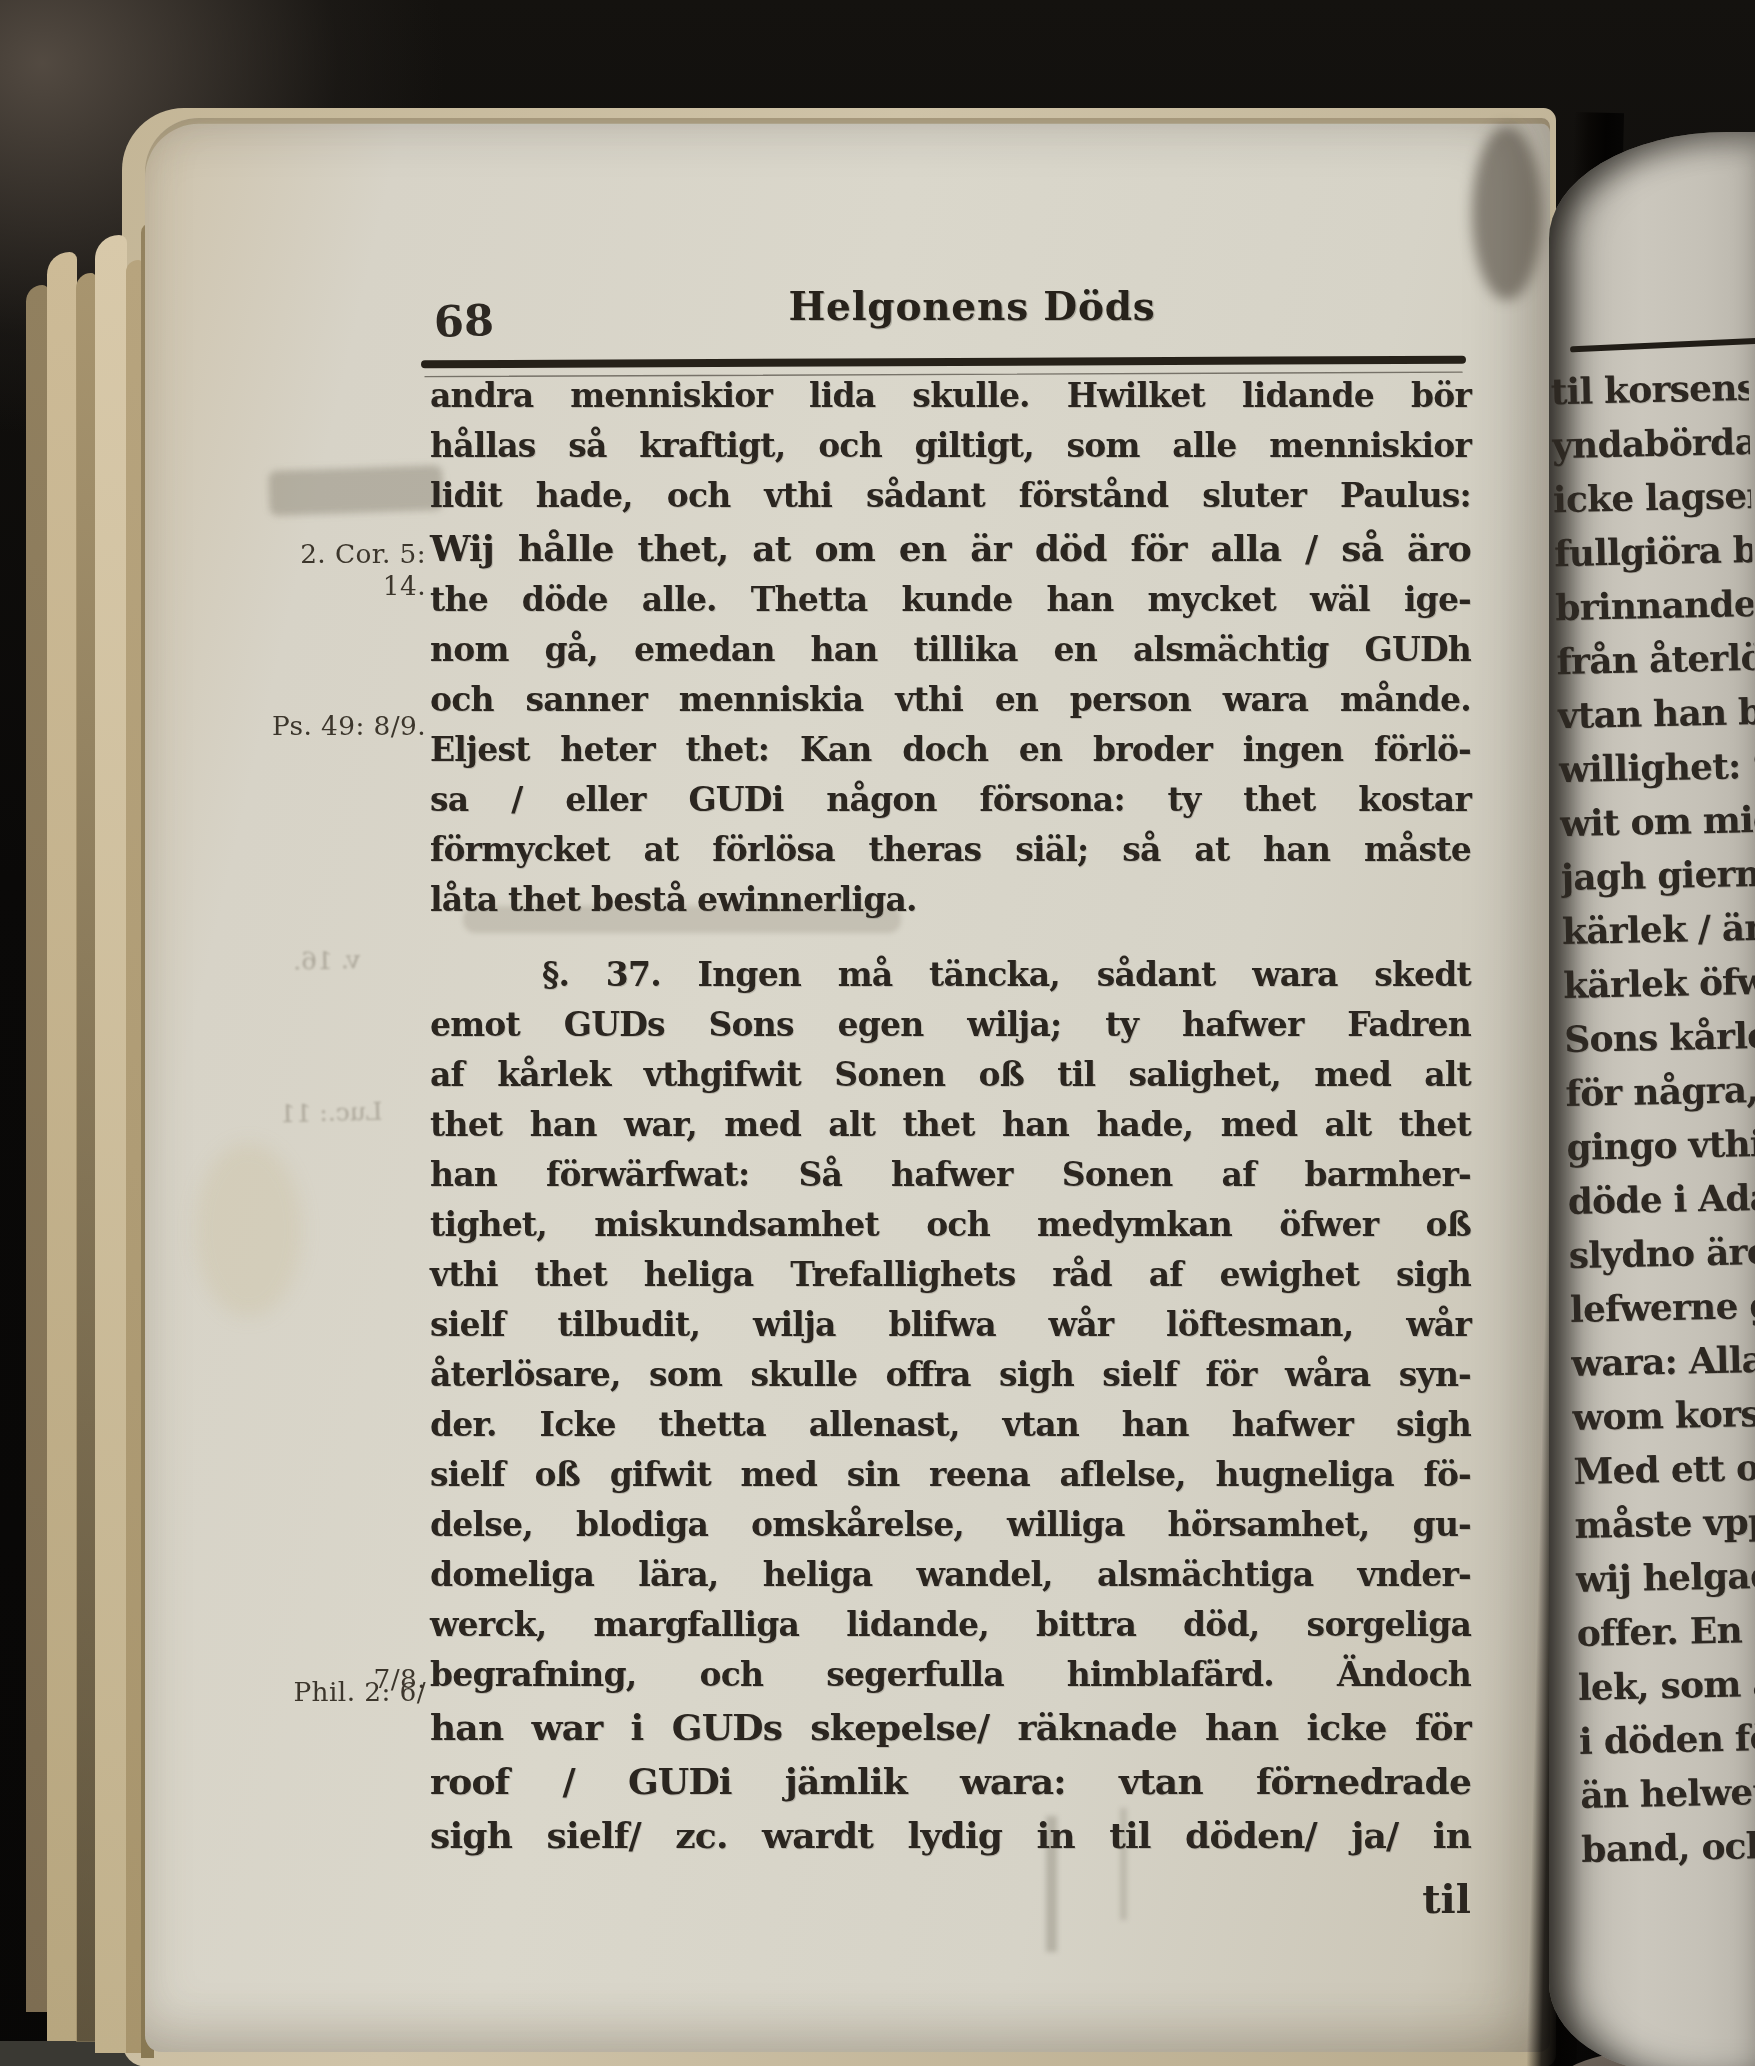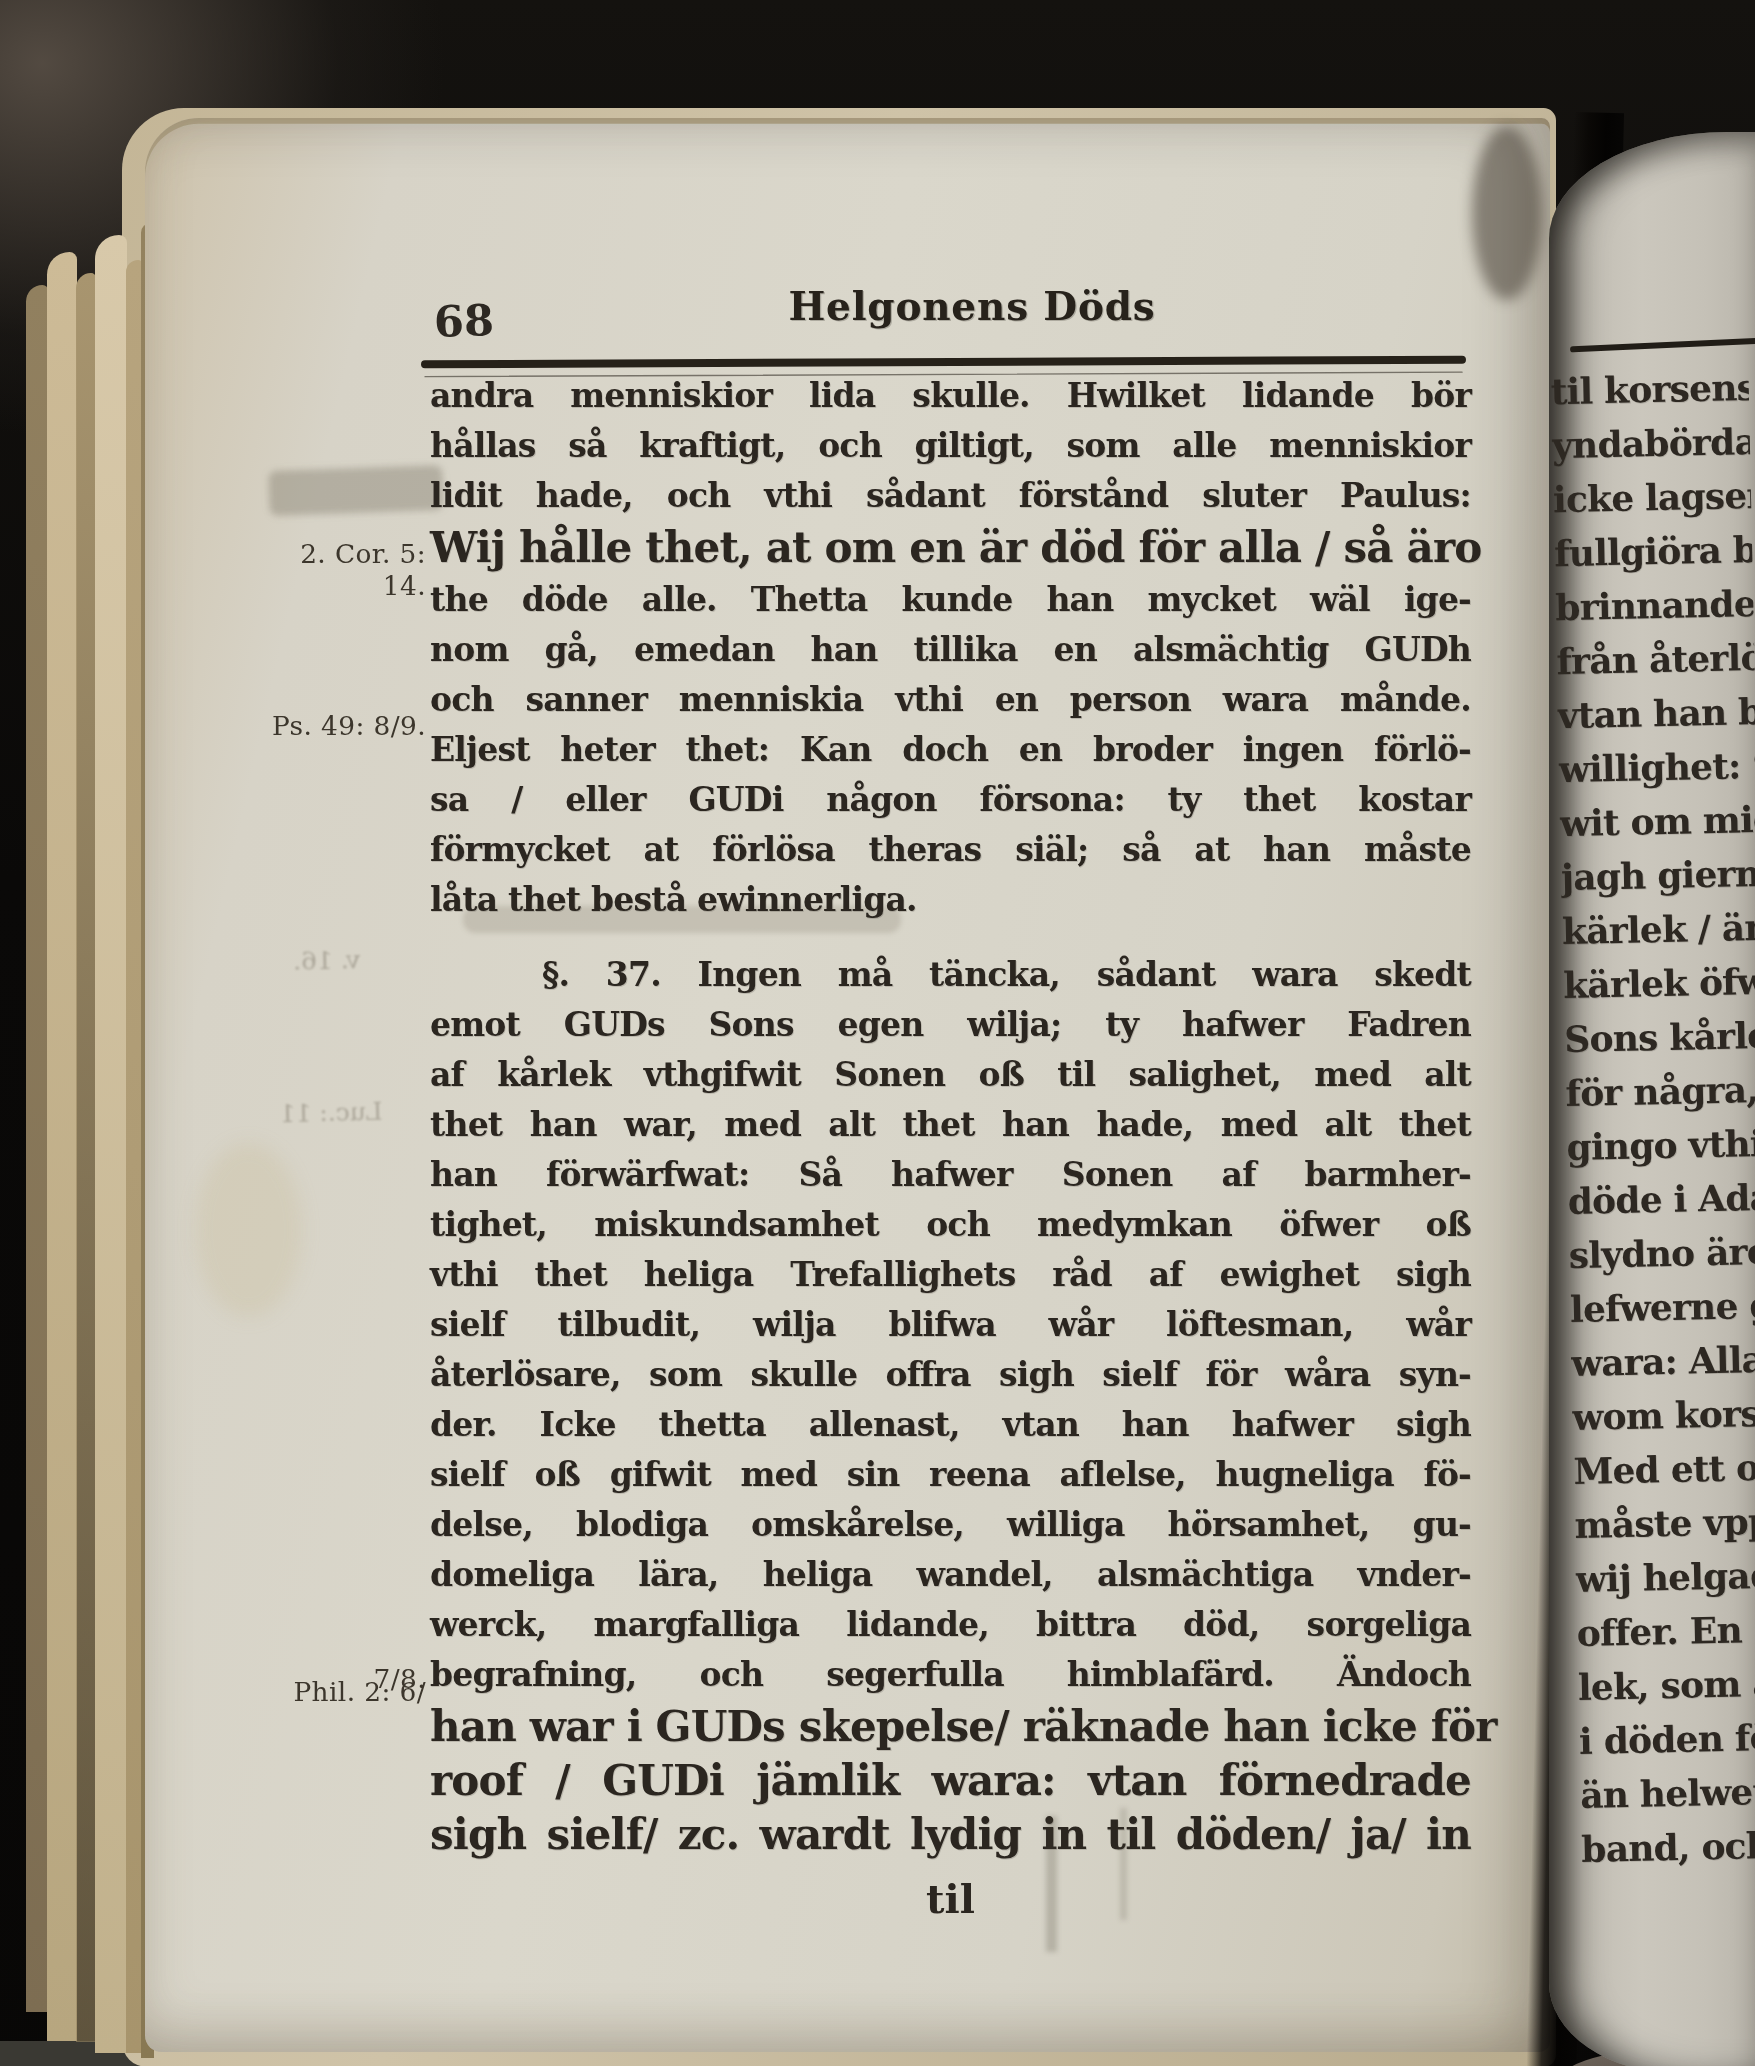--- a/index.html
+++ b/index.html
@@ -40,25 +40,25 @@
   .ghost{font-size:25px;color:#6f685a;opacity:.42;filter:blur(1.2px);transform:scaleX(-1) rotate(1.5deg);}
   .g0{left:124px;top:350px;width:174px;height:45px;background:rgba(96,88,72,.30);filter:blur(3.7px);border-radius:8.3px;transform:rotate(-2deg);}
   .g1{left:103px;top:828px;width:157px;text-align:center;}
   .g2{left:99px;top:980px;width:174px;text-align:center;}
   .g3{left:318px;top:788px;width:438px;height:27px;background:rgba(92,84,66,.17);filter:blur(2.9px);border-radius:12.4px;}
   
   .body{left:285px;top:253px;width:1041px;color:#2b2620;}
   .body .bline{position:relative;font-size:33px;font-weight:bold;line-height:50px;letter-spacing:-0.8px;
                text-align:justify;text-align-last:justify;white-space:nowrap;
                text-shadow:0.8px 0.8px 0 rgba(43,38,32,.18);}
-  .body .em{font-size:42px;line-height:54px;}
+  .body .em{font-size:36px;line-height:54px;}
   .body .gap{margin-top:25px;}
   .body .indent{text-indent:112px;}
   .body .end{text-align-last:left;}
-  .catchword{left:285px;top:1757px;width:1041px;text-align:center;padding-right:50px;
+  .catchword{left:285px;top:1757px;width:1041px;text-align:right;padding-right:50px;
              font-size:40px;font-weight:bold;color:#2b2620;}
   .smudge-tr{left:1327px;top:8.3px;width:70px;height:174px;background:rgba(58,50,40,.5);filter:blur(6.6px);border-radius:50%;}
   .streak1{left:901px;top:1698px;width:10.7px;height:136px;background:rgba(70,62,50,.22);filter:blur(2.5px);}
   .streak2{left:975px;top:1690px;width:7.4px;height:112px;background:rgba(70,62,50,.16);filter:blur(2.5px);}
   .stain1{left:50px;top:1025px;width:107px;height:174px;background:rgba(190,168,110,.15);filter:blur(9px);border-radius:50%;}
   
   .gutter{position:absolute;left:1526px;top:112px;width:50px;height:1967px;
           background:linear-gradient(90deg,rgba(8,6,4,0) 0%,rgba(8,6,4,.8) 30%,#040302 65%,rgba(6,5,4,.95) 100%);
           transform:rotate(1.4deg);transform-origin:50% 100%;}
   

